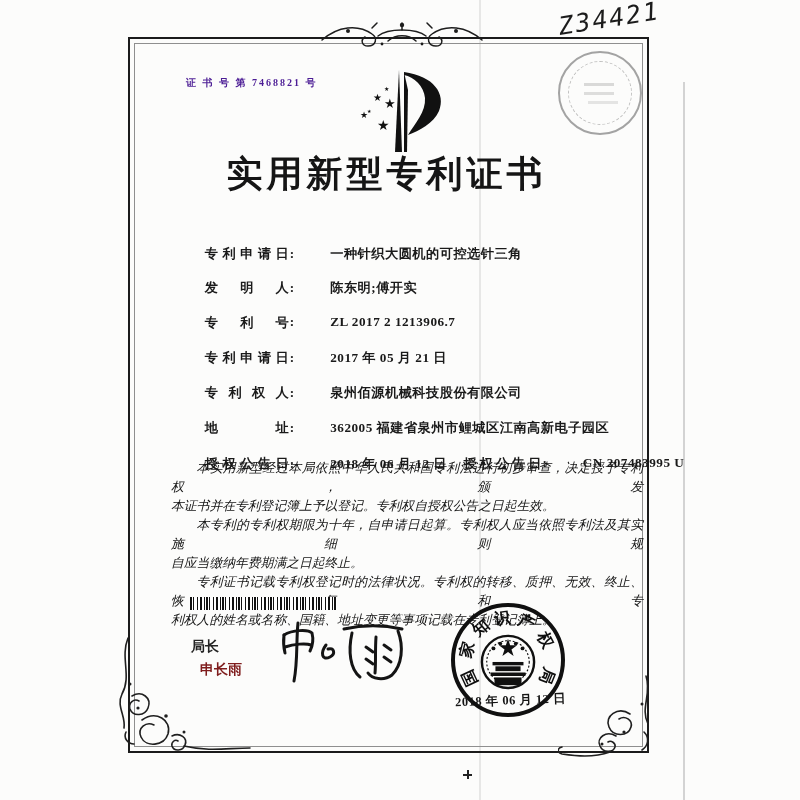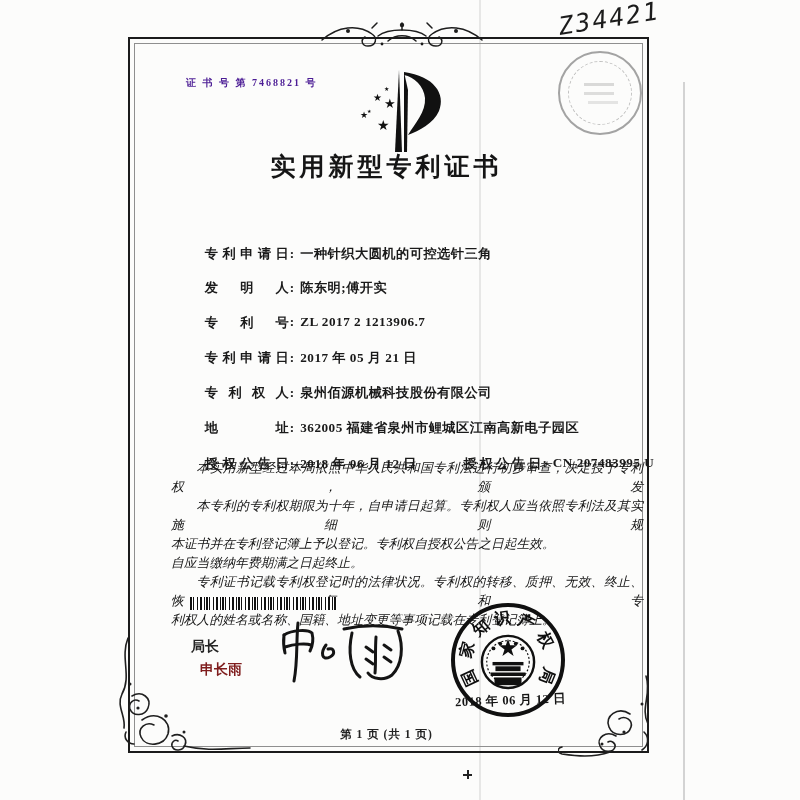--- a/index.html
+++ b/index.html
@@ -7,33 +7,33 @@
   .scan{position:absolute;inset:0;background:#fcfcfb;}
   
   .fold-line{position:absolute;left:479px;top:0;width:2px;height:800px;background:rgba(90,90,90,0.13);}
   .paper-edge{position:absolute;left:683px;top:82px;width:2px;height:718px;background:rgba(70,70,70,0.22);}
   
   .frame-outer{position:absolute;left:128px;top:37px;width:517px;height:712px;border:2px solid #1b1b1b;}
   .frame-inner{position:absolute;left:4px;top:4px;right:4px;bottom:4px;border:1px solid #8f8f8f;}
   
   .cert-no{position:absolute;left:186px;top:76px;font-size:10px;letter-spacing:2px;font-weight:600;color:#4c1d95;}
   .logo{position:absolute;left:340px;top:60px;width:114px;height:98px;}
-  .doc-title{position:absolute;left:129px;top:150px;width:515px;text-align:center;font-size:25px;font-weight:700;letter-spacing:4px;color:#151515;}
+  .doc-title{position:absolute;left:129px;top:150px;width:515px;text-align:center;font-size:36px;font-weight:700;letter-spacing:4px;color:#151515;}
   
   .handwrite{position:absolute;left:558px;top:4px;font-family:"DejaVu Sans Mono",monospace;font-style:italic;font-size:25px;font-weight:400;color:#1c1c1c;transform:rotate(-9deg);letter-spacing:2px;}
   
   .faint-stamp{position:absolute;left:558px;top:51px;width:80px;height:80px;border-radius:50%;border:2.5px solid rgba(55,55,55,0.45);}
   .faint-stamp .ring2{position:absolute;left:8px;top:8px;right:8px;bottom:8px;border-radius:50%;border:1.5px dashed rgba(55,55,55,0.30);}
   .faint-stamp .smudge{position:absolute;left:24px;top:30px;width:30px;height:3px;background:rgba(60,60,60,0.18);box-shadow:0 9px 0 rgba(60,60,60,0.16), 4px 18px 0 rgba(60,60,60,0.12);}
   
   .fields{position:absolute;left:185px;top:0;width:458px;}
   .frow{position:absolute;left:0;font-size:13.2px;font-weight:600;white-space:pre;}
   .f-label{display:inline-block;width:84px;text-align:justify;text-align-last:justify;vertical-align:top;}
   .f-colon{display:inline-block;margin:0 6px 0 1px;}
-  .f-value{letter-spacing:0.5px;}
+  .f-value{letter-spacing:0.5px;margin-left:30px;}
   .pair2{position:absolute;left:252px;top:0;white-space:pre;}
   .pair2 .f-label{width:78px;}
   
   .bodytext{position:absolute;left:171px;top:459px;width:472px;font-size:12.8px;line-height:19px;color:#141414;font-weight:500;}
   .bl{width:100%;font-style:italic;}
   .bl.just{text-align:justify;text-align-last:justify;}
   .bl.indent{text-indent:2em;}
   
   .barcode{position:absolute;left:190px;top:597px;width:147px;height:13px;background:repeating-linear-gradient(90deg,#111 0 2px,#fff 2px 3px,#111 3px 4px,#fff 4px 7px,#111 7px 8px,#fff 8px 10px,#111 10px 12px,#fff 12px 14px,#111 14px 15px,#fff 15px 16px);}
   
@@ -172,22 +172,22 @@
     <div class="frow" style="top:439px;width:458px;">
       <span class="f-label">授权公告日</span><span class="f-colon">:</span><span class="f-value">2018 年 06 月 12 日</span>
       <span class="pair2">
         <span class="f-label">授权公告日</span><span class="f-colon">:</span><span class="f-value">CN 207483995 U</span>
       </span>
     </div>
   </div>
 
   <div class="bodytext">
     <div class="bl just indent">本实用新型经过本局依照中华人民共和国专利法进行初步审查，决定授予专利权，颁发</div>
+    <div class="bl">本证书并在专利登记簿上予以登记。专利权自授权公告之日起生效。</div>
     <div class="bl just indent">本专利的专利权期限为十年，自申请日起算。专利权人应当依照专利法及其实施细则规</div>
-    <div class="bl">本证书并在专利登记簿上予以登记。专利权自授权公告之日起生效。</div>
     <div class="bl">自应当缴纳年费期满之日起终止。</div>
     <div class="bl just indent">专利证书记载专利权登记时的法律状况。专利权的转移、质押、无效、终止、恢复和专</div>
     <div class="bl">利权人的姓名或名称、国籍、地址变更等事项记载在专利登记簿上。</div>
   </div>
 
   <div class="barcode"></div>
 
   <div class="sig-title">局长</div>
   <div class="sig-name">申长雨</div>
 
@@ -229,17 +229,16 @@
           <path d="M14,32 h32 v3.5 h-32 z"></path>
           <path d="M17,36.5 h26 v5 h-26 z"></path>
           <path d="M12,43 h36 v3.5 h-36 z"></path>
           <path d="M16,48 h28 v8 h-28 z"></path>
         </g>
       </svg>
     </div>
   </div>
   <div class="seal-date">2018 年 06 月 12 日</div>
 
-  <div class="footer">第 1 页 (共 1 页)</div>
 
   <div class="reg-mark"></div>
 
 </div>
 
 </body></html>

